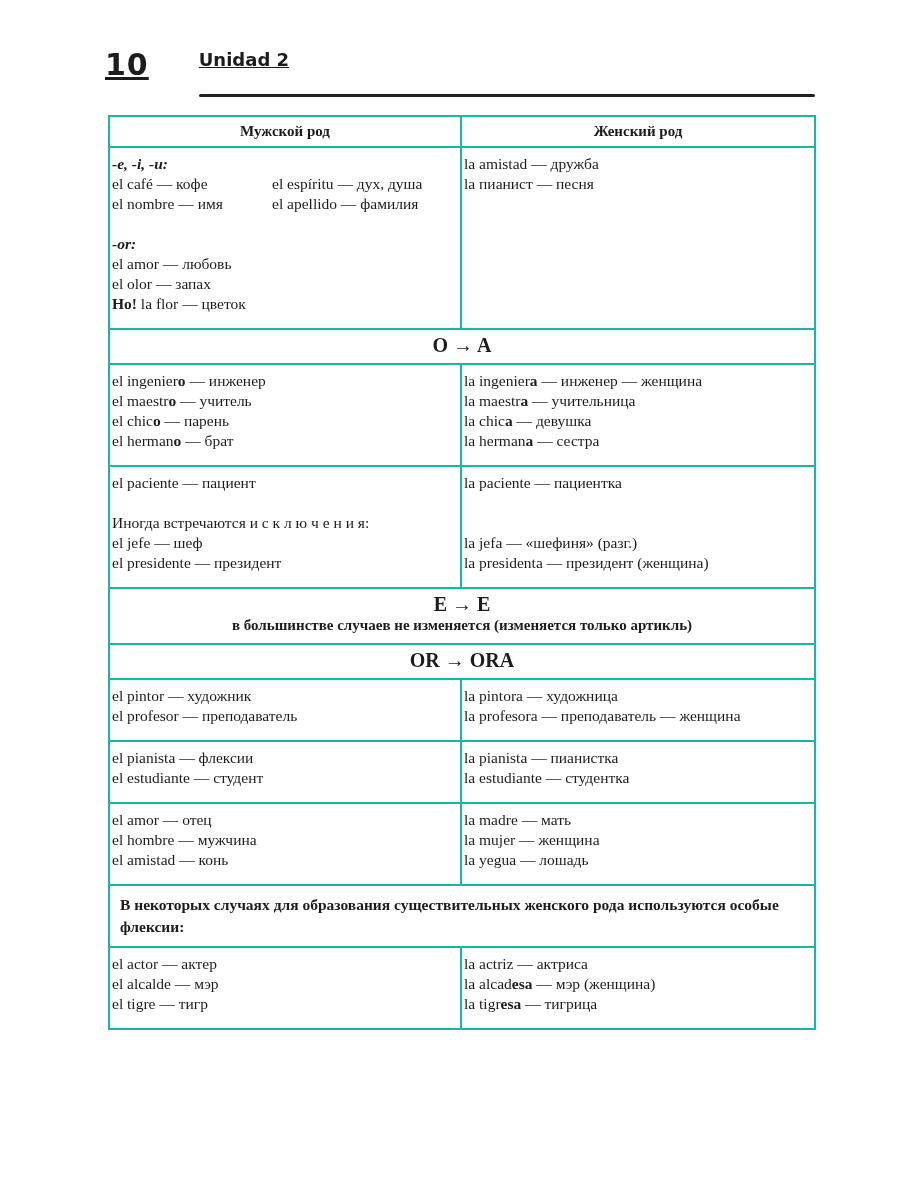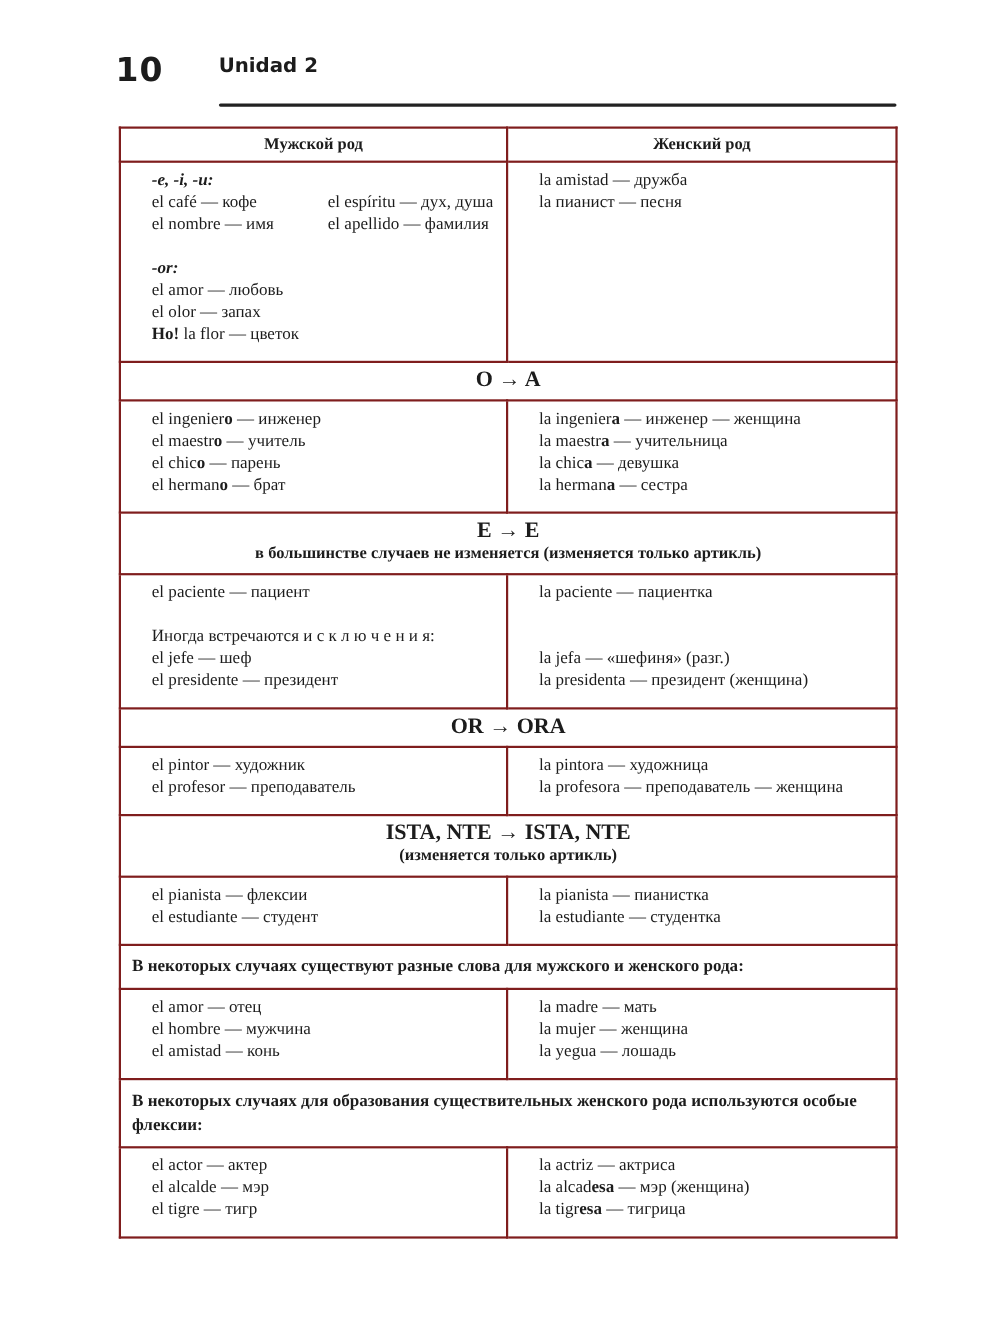--- a/index.html
+++ b/index.html
@@ -7,46 +7,46 @@
     position:relative;
     width:900px;height:1200px;
     background:#ffffff;
     color:#1c1c1c;
     font-family:"Liberation Serif",serif;
     overflow:hidden;
   }
   
   .header-row{
     position:absolute;top:50px;left:105px;right:85px;
-    display:flex;align-items:flex-start;
+    display:flex;align-items:flex-start;text-decoration:underline;
   }
   .page-num{
     font-family:"DejaVu Sans",sans-serif;
     font-size:30px;font-weight:bold;line-height:1;letter-spacing:1px;
   }
   .unit-block{flex:1;margin-left:50px;padding-top:1px;}
   .unit-title{
     font-family:"DejaVu Sans",sans-serif;
     font-size:18px;font-weight:bold;line-height:1;margin-bottom:25px;
   }
   .underline{height:3px;background:#222222;border-radius:2px;}
   
   table.gender-table{
     position:absolute;top:115px;left:108px;
     width:708px;table-layout:fixed;
     border-collapse:collapse;
     font-size:15.5px;
   }
   col.c1{width:352px;}
-  th,td{border:2px solid #7f1d1d;vertical-align:top;}
+  th,td{border:2px solid #14b8a6;vertical-align:top;}
   th{
     font-weight:bold;font-size:15px;text-align:center;
     padding:6px 4px;
   }
-  td.entry{padding:6px 8px 14px 28px;line-height:20px;}
+  td.entry{padding:6px 8px 14px 2px;line-height:20px;}
   td.note{
     padding:8px 8px 8px 10px;line-height:22px;
     font-weight:bold;font-size:15.5px;
   }
   td.section{padding:5px 6px 7px 6px;text-align:center;}
   .section-title{font-weight:bold;font-size:20px;line-height:21px;}
   .section-subtitle{font-weight:bold;font-size:15px;line-height:21px;}
   .line{white-space:nowrap;}
   .spacer{height:20px;}
   .tcol{display:inline-block;width:160px;}
@@ -111,83 +111,72 @@
           </td>
       <td class="entry">
             <div class="line">la ingenier<b>a</b> — инженер — женщина</div>
             <div class="line">la maestr<b>a</b> — учительница</div>
             <div class="line">la chic<b>a</b> — девушка</div>
             <div class="line">la herman<b>a</b> — сестра</div>
           </td>
     </tr>
 
     <tr>
+      <td class="entry">
+            <div class="line">el paciente — пациент</div>
+            <div class="spacer"></div>
+            <div class="line">Иногда встречаются и с к л ю ч е н и я:</div>
+            <div class="line">el jefe — шеф</div>
+            <div class="line">el presidente — президент</div>
+          </td>
+      <td class="entry">
+            <div class="line">la paciente — пациентка</div>
+            <div class="spacer"></div>
+            <div class="spacer"></div>
+            <div class="line">la jefa — «шефиня» (разг.)</div>
+            <div class="line">la presidenta — президент (женщина)</div>
+          </td>
+    </tr>
+
+    <tr>
       <td class="section" colspan="2">
         <div class="section-title">E → E</div>
         <div class="section-subtitle">в большинстве случаев не изменяется (изменяется только артикль)</div>
       </td>
     </tr>
 
     <tr>
-      <td class="entry">
-            <div class="line">el paciente — пациент</div>
-            <div class="spacer"></div>
-            <div class="line">Иногда встречаются и с к л ю ч е н и я:</div>
-            <div class="line">el jefe — шеф</div>
-            <div class="line">el presidente — президент</div>
-          </td>
-      <td class="entry">
-            <div class="line">la paciente — пациентка</div>
-            <div class="spacer"></div>
-            <div class="spacer"></div>
-            <div class="line">la jefa — «шефиня» (разг.)</div>
-            <div class="line">la presidenta — президент (женщина)</div>
-          </td>
-    </tr>
-
-    <tr>
       <td class="section" colspan="2">
         <div class="section-title">OR → ORA</div>
       </td>
     </tr>
 
     <tr>
       <td class="entry">
             <div class="line">el pintor — художник</div>
             <div class="line">el profesor — преподаватель</div>
           </td>
       <td class="entry">
             <div class="line">la pintora — художница</div>
             <div class="line">la profesora — преподаватель — женщина</div>
           </td>
     </tr>
 
-    <tr>
-      <td class="section" colspan="2">
-        <div class="section-title">ISTA, NTE → ISTA, NTE</div>
-        <div class="section-subtitle">(изменяется только артикль)</div>
-      </td>
-    </tr>
 
     <tr>
       <td class="entry">
             <div class="line">el pianista — флексии</div>
             <div class="line">el estudiante — студент</div>
           </td>
       <td class="entry">
             <div class="line">la pianista — пианистка</div>
             <div class="line">la estudiante — студентка</div>
           </td>
     </tr>
 
-    <tr>
-      <td class="note" colspan="2">
-            <div class="line">В некоторых случаях существуют разные слова для мужского и женского рода:</div>
-          </td>
-    </tr>
 
     <tr>
       <td class="entry">
             <div class="line">el amor — отец</div>
             <div class="line">el hombre — мужчина</div>
             <div class="line">el amistad — конь</div>
           </td>
       <td class="entry">
             <div class="line">la madre — мать</div>
             <div class="line">la mujer — женщина</div>

